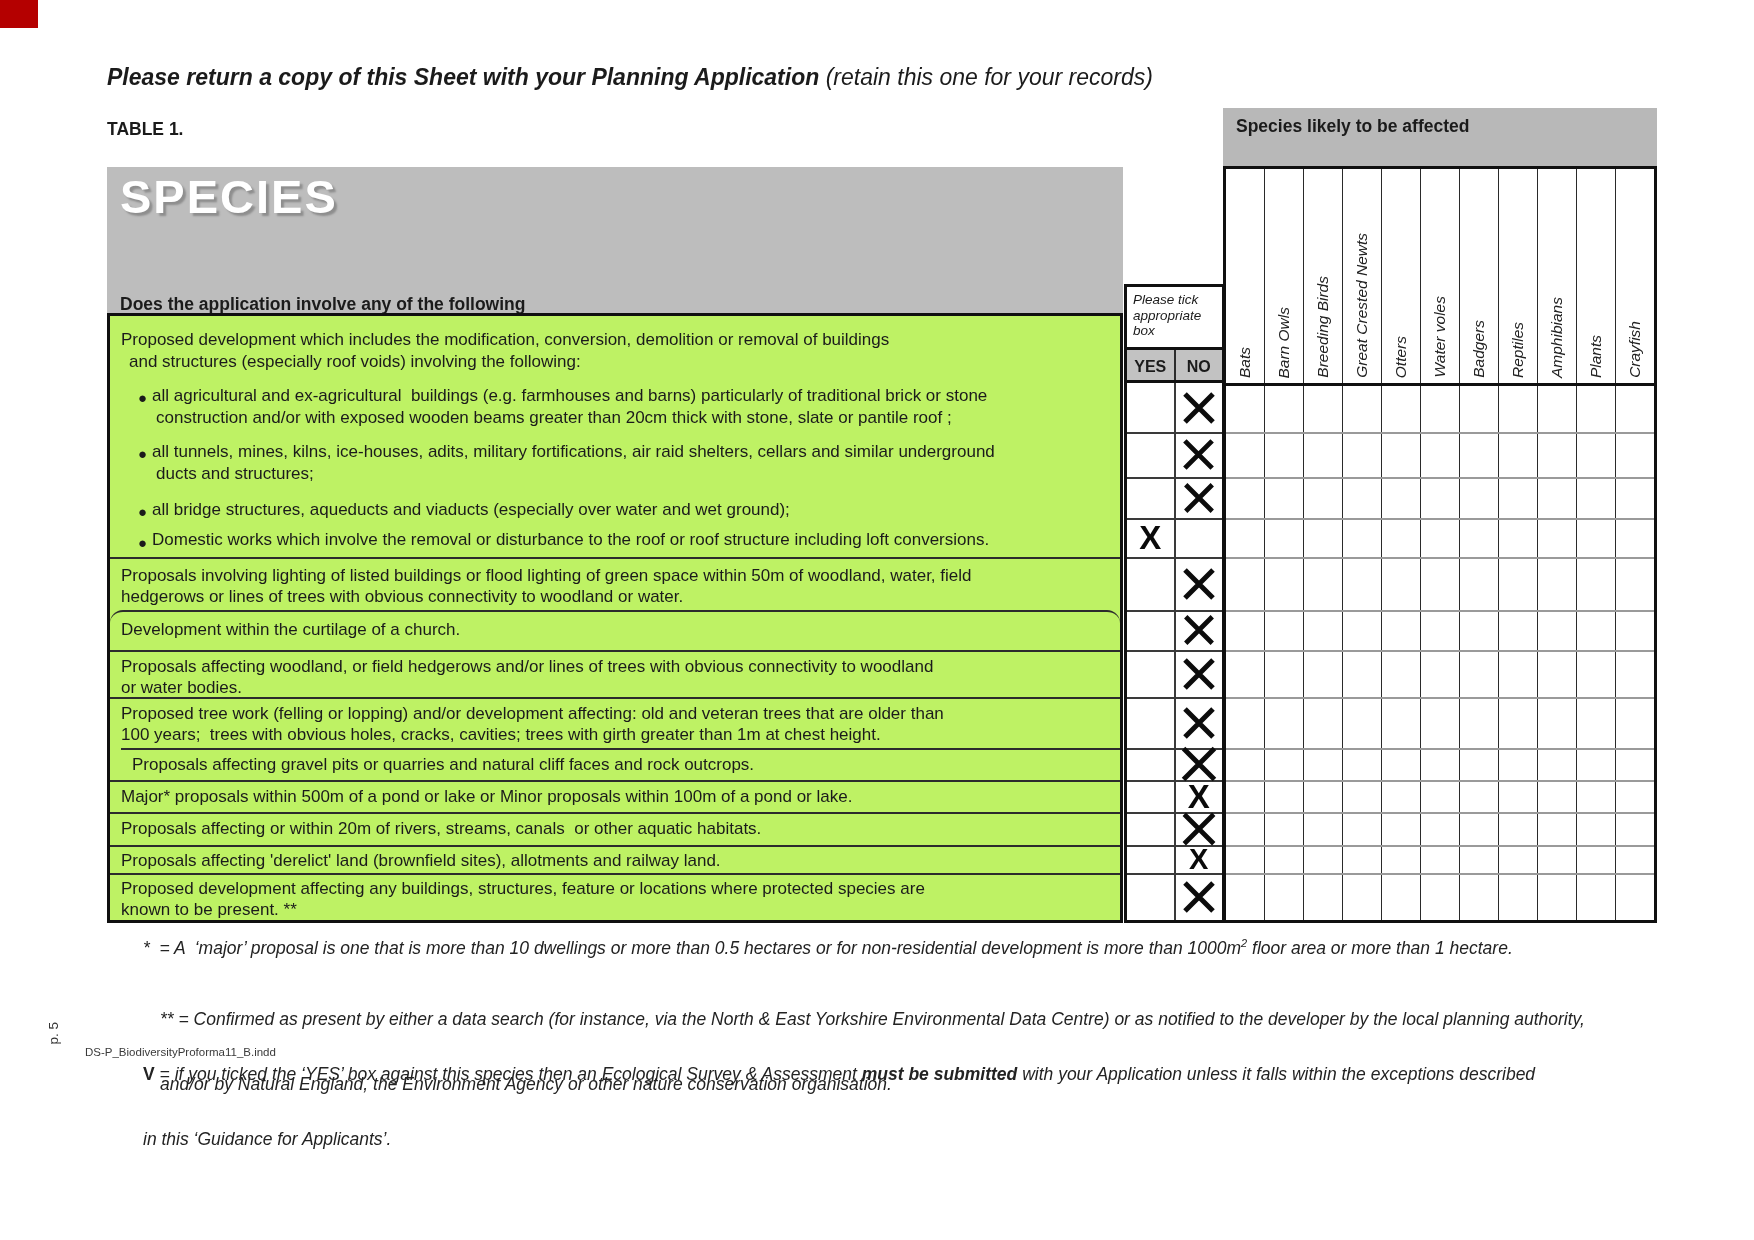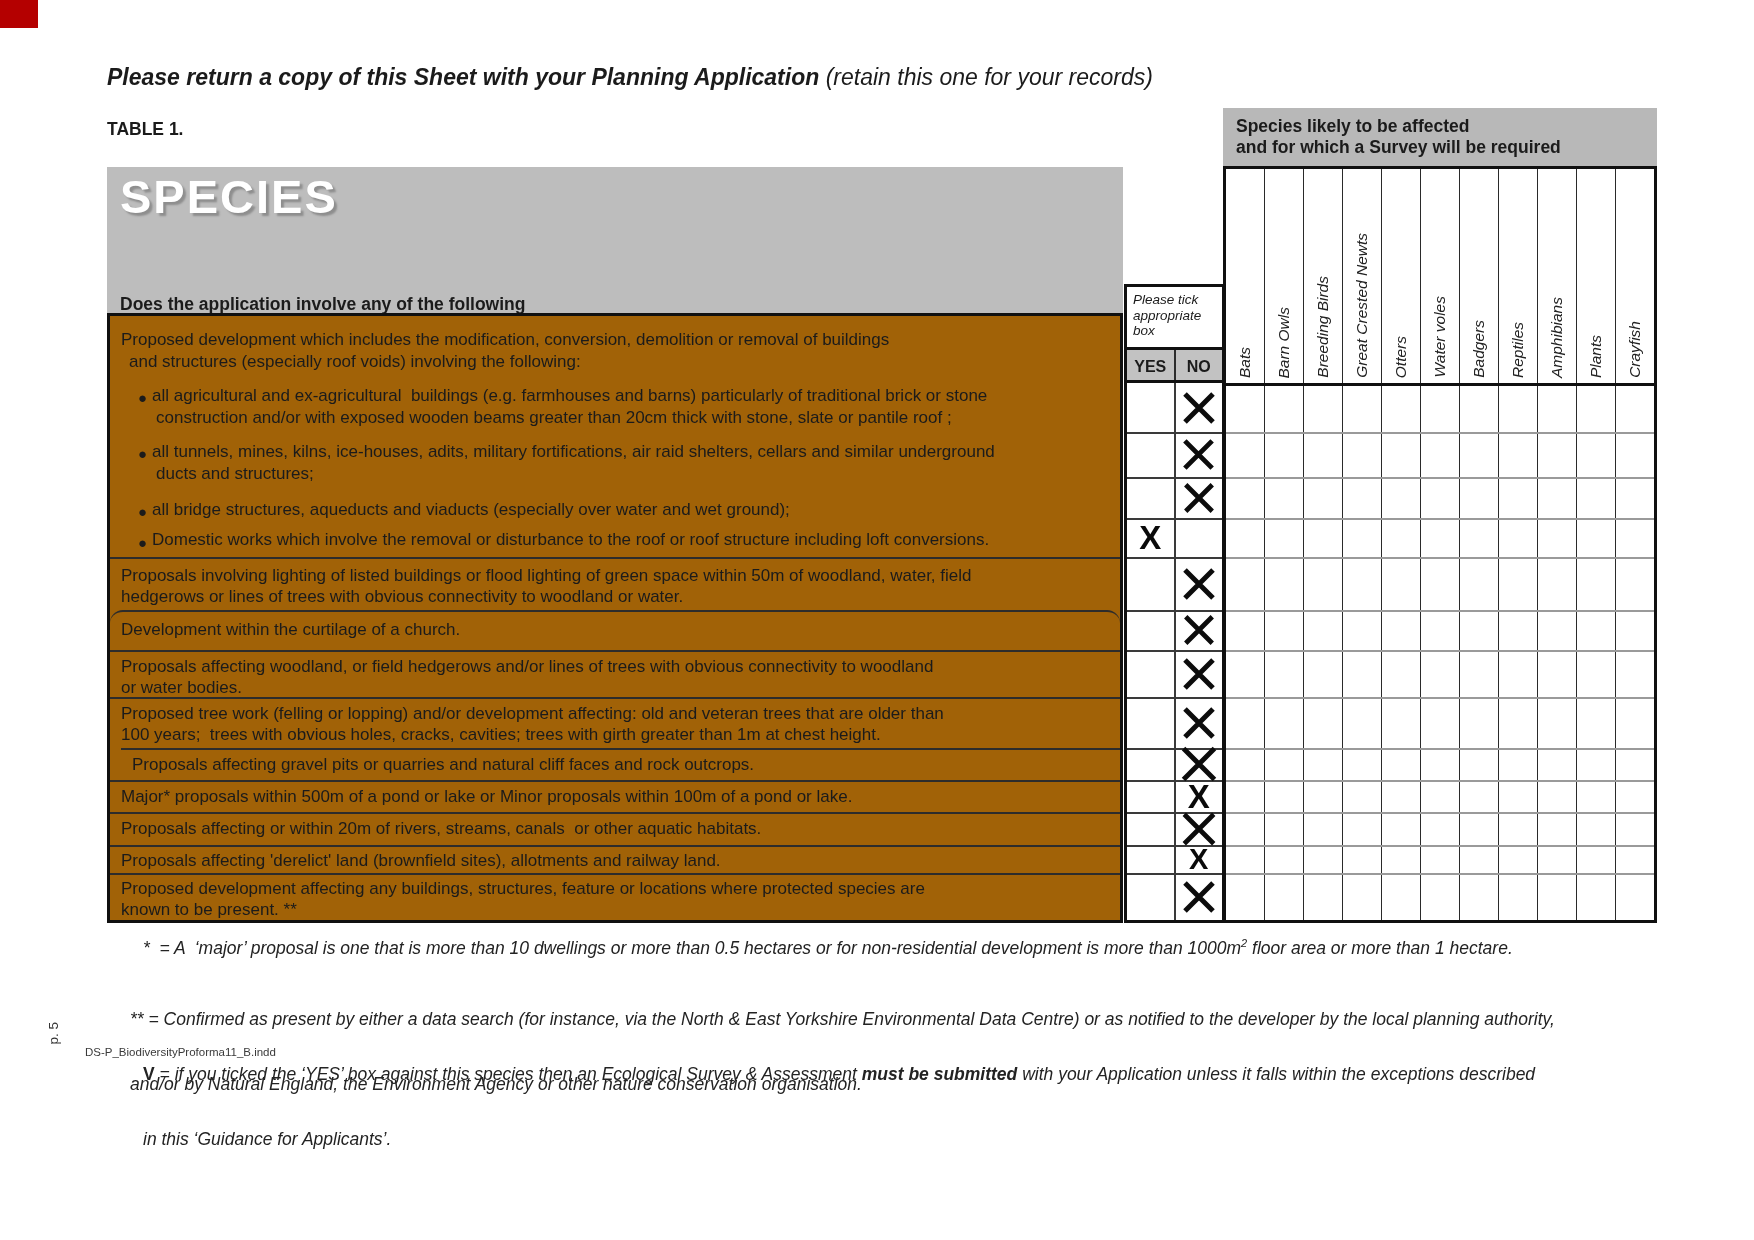--- a/index.html
+++ b/index.html
@@ -16,21 +16,21 @@
   .cap-text{left:198px;top:119px;font-size:17.5px;line-height:22px;white-space:pre;}
 
   .sp-head{left:1223px;top:108px;width:434px;height:58px;background:#b8b8b8;
            font-size:17.5px;font-weight:bold;line-height:21px;padding:8px 0 0 13px;box-sizing:border-box;}
 
   .panel{left:107px;top:167px;width:1016px;height:178px;background:#bdbdbd;}
   .panel-title{position:absolute;left:13px;top:2px;font-size:47px;font-weight:bold;letter-spacing:2px;
                color:#ffffff;text-shadow:3px 3px 2px #8e8e8e;}
   .panel-q{position:absolute;left:13px;bottom:8px;font-size:17.5px;font-weight:bold;line-height:21.5px;white-space:pre;}
 
-  .main{left:107px;top:313px;width:1016px;height:610px;border:3.5px solid #101010;box-sizing:border-box;background:#a16207;}
+  .main{left:107px;top:313px;width:1016px;height:610px;border:3.5px solid #101010;box-sizing:border-box;background:#bef264;}
   .cell{position:absolute;left:0;right:0;}
   .cell.bt{border-top:2.5px solid #2c2c2c;}
   .tl{position:absolute;font-size:17px;line-height:20px;white-space:pre;}
   .dot{font-size:15px;}
 
   .tickbox{left:1124px;top:284px;width:101px;height:66px;border:3px solid #101010;box-sizing:border-box;
            background:#fff;font-size:13.5px;font-style:italic;line-height:15.5px;padding:5px 3px 0 6px;}
   .yesno{left:1124px;top:350px;width:101px;height:33px;border-left:3px solid #101010;border-right:3px solid #101010;
          box-sizing:border-box;display:flex;}
   .yesno>div{flex:1;background:#c2c2c2;font-size:16px;font-weight:bold;display:flex;align-items:center;justify-content:center;}
@@ -71,21 +71,20 @@
   <div class="abs title"><span class="tb">Please return a copy of this Sheet with your Planning Application</span><span> (retain this one for your records)</span></div>
 
   <div class="abs cap-label">TABLE 1.</div>
   <div class="abs cap-text">
     <div><span>Local Requirements for </span><b>Protected Species</b><span>: Criteria &amp; indicative thresholds for when a</span></div>
     <div>Survey &amp; Assessment is required (see ‘Guidance For Applicants’)</div>
   </div>
 
   <div class="abs sp-head">
     <div>Species likely to be affected</div>
-    <div>and for which a Survey will be required</div>
   </div>
 
   <div class="abs panel">
     <div class="panel-title">SPECIES</div>
     <div class="panel-q"><span>Does the application involve any of the following</span><br><span>activities that may trigger a Protected Species Survey?</span></div>
   </div>
 
   <div class="abs main">
     <div class="cell" style="top:0;height:241px;">
       <div class="tl" style="left:11px;top:14px;">Proposed development which includes the modification, conversion, demolition or removal of buildings</div>
@@ -290,21 +289,21 @@
     <div class="spline" style="top:528px;"></div>
     <div class="spline" style="top:579px;"></div>
     <div class="spline" style="top:611px;"></div>
     <div class="spline" style="top:643px;"></div>
     <div class="spline" style="top:676px;"></div>
     <div class="spline" style="top:704px;"></div>
   </div>
 
   <div class="abs fn" style="left:107px;top:933px;"><span>*  = A  ‘major’ proposal is one that is more than 10 dwellings or more than 0.5 hectares or for non-residential development is more than 1000m</span><span class="sup">2</span><span> floor area or more than 1 hectare.</span></div>
 
-  <div class="abs fn" style="left:94px;top:966px;">
+  <div class="abs fn" style="left:124px;top:966px;">
     <div>** = Confirmed as present by either a data search (for instance, via the North &amp; East Yorkshire Environmental Data Centre) or as notified to the developer by the local planning authority,</div>
     <div>and/or by Natural England, the Environment Agency or other nature conservation organisation.</div>
   </div>
 
   <div class="abs fn" style="left:107px;top:1021px;">
     <div><span class="vlab">V</span><span> = if you ticked the ‘YES’ box against this species then an Ecological Survey &amp; Assessment </span><b>must be submitted</b><span> with your Application unless it falls within the exceptions described</span></div>
     <div>in this ‘Guidance for Applicants’.</div>
   </div>
 
   <div class="abs pgnum">p. 5</div>

